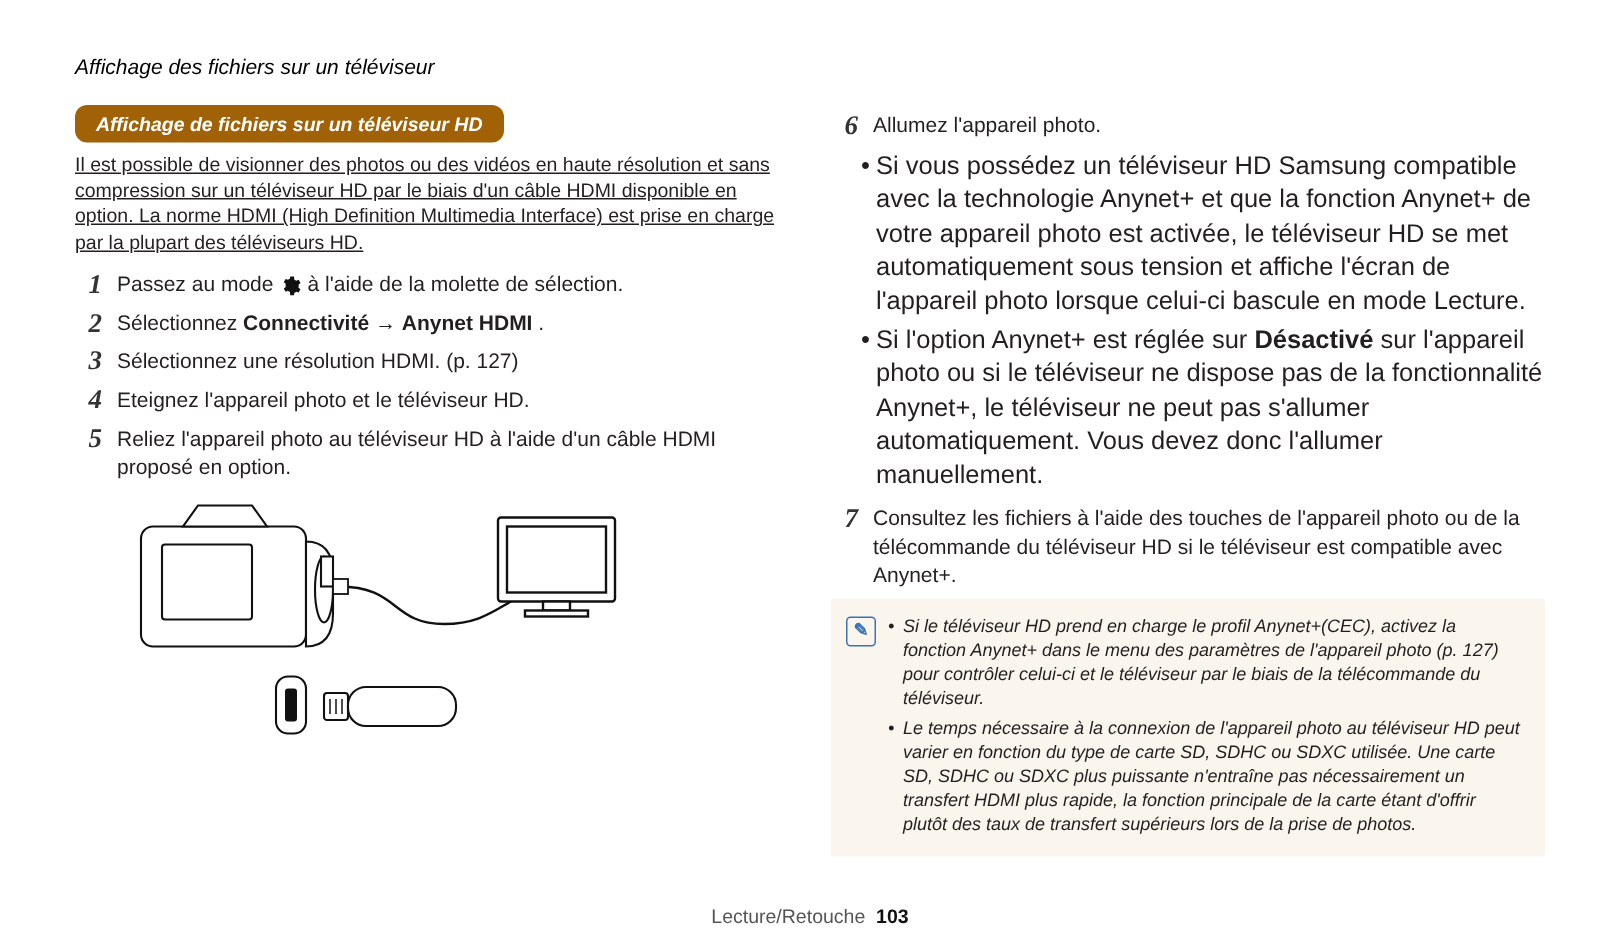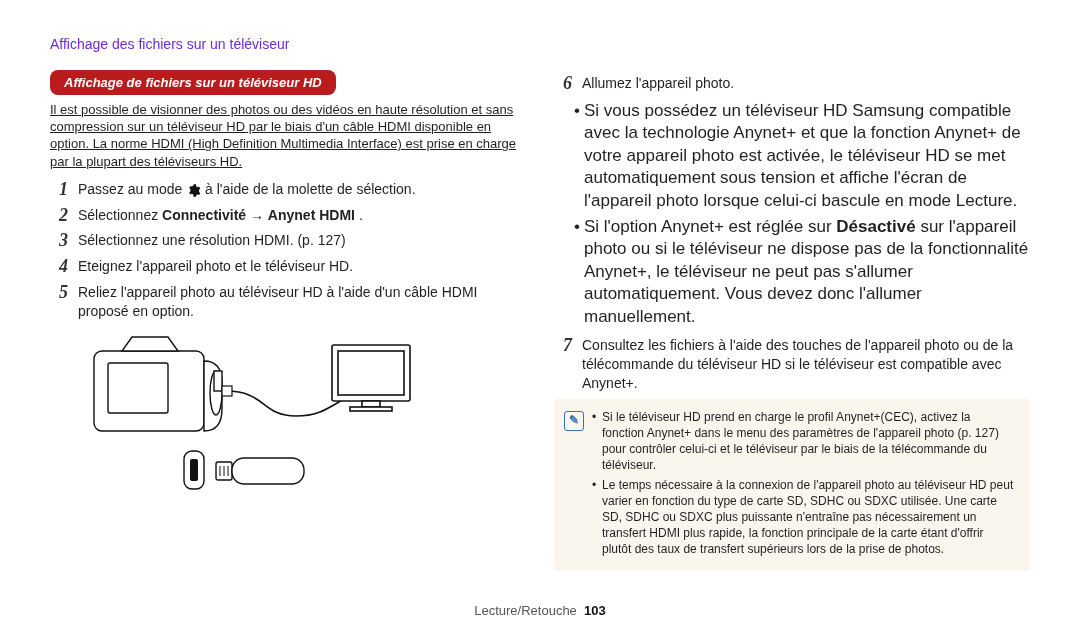--- a/index.html
+++ b/index.html
@@ -15,35 +15,36 @@
   }
   .page {
     padding: 36px 50px 10px 50px;
     box-sizing: border-box;
     width: 100%;
     height: 100%;
     position: relative;
   }
   .header {
     font-size: 14px;
-    color: #6d28d9;
+    color: #000000;
+    font-style: italic;
     margin-bottom: 18px;
   }
   .cols {
     display: flex;
     gap: 28px;
   }
   .col {
     width: 482px;
     font-size: 13px;
     line-height: 1.32;
   }
   .pill {
     display: inline-block;
-    background: #b91c1c;
+    background: #a16207;
     color: #fff;
     border-radius: 8px;
     padding: 4px 14px 4px 14px;
     font-style: italic;
     font-weight: 600;
     font-size: 13px;
     margin-bottom: 6px;
   }
   .intro {
     margin-bottom: 10px;
@@ -110,20 +111,21 @@
     display: flex;
     align-items: center;
     justify-content: center;
     flex-shrink: 0;
     margin-top: 2px;
   }
   .notebox ul {
     list-style: none;
     padding: 0;
     margin: 0;
+    font-style: italic;
   }
   .notebox ul li {
     position: relative;
     padding-left: 10px;
     font-size: 12px;
     line-height: 1.35;
     margin-bottom: 3px;
   }
   .notebox ul li::before {
     content: "\2022";

